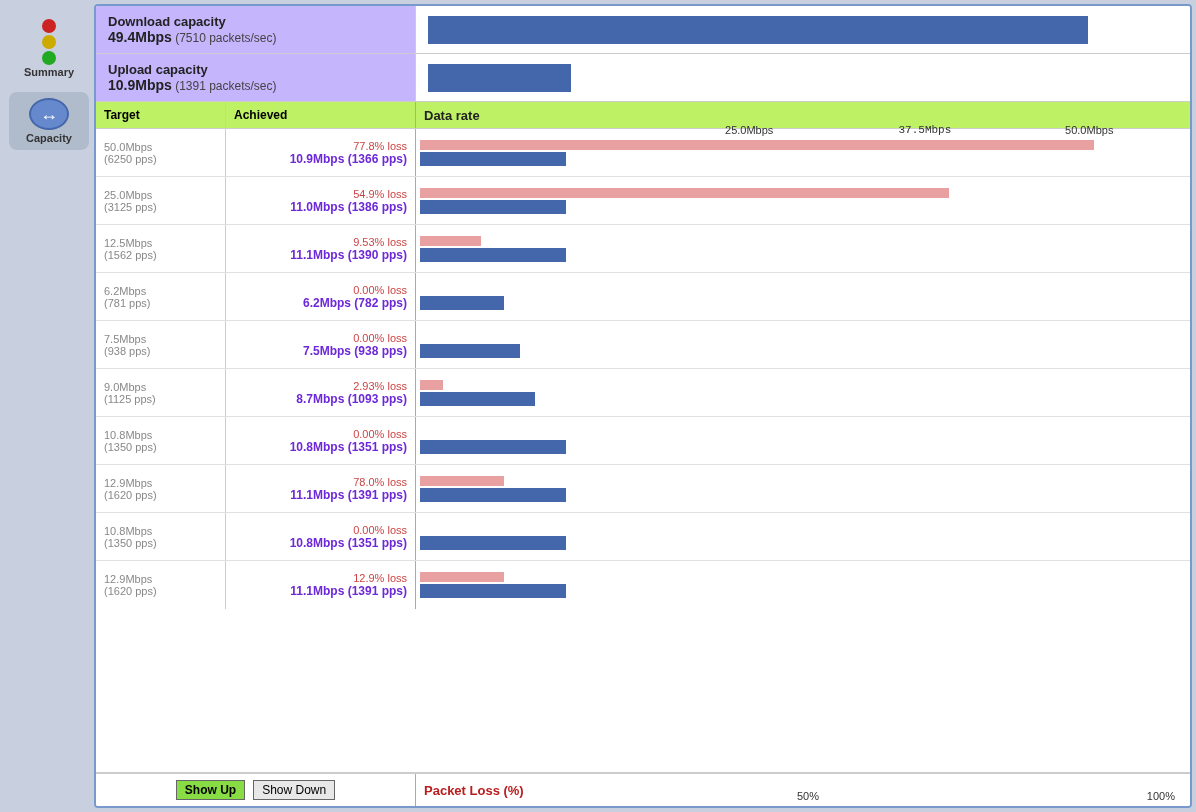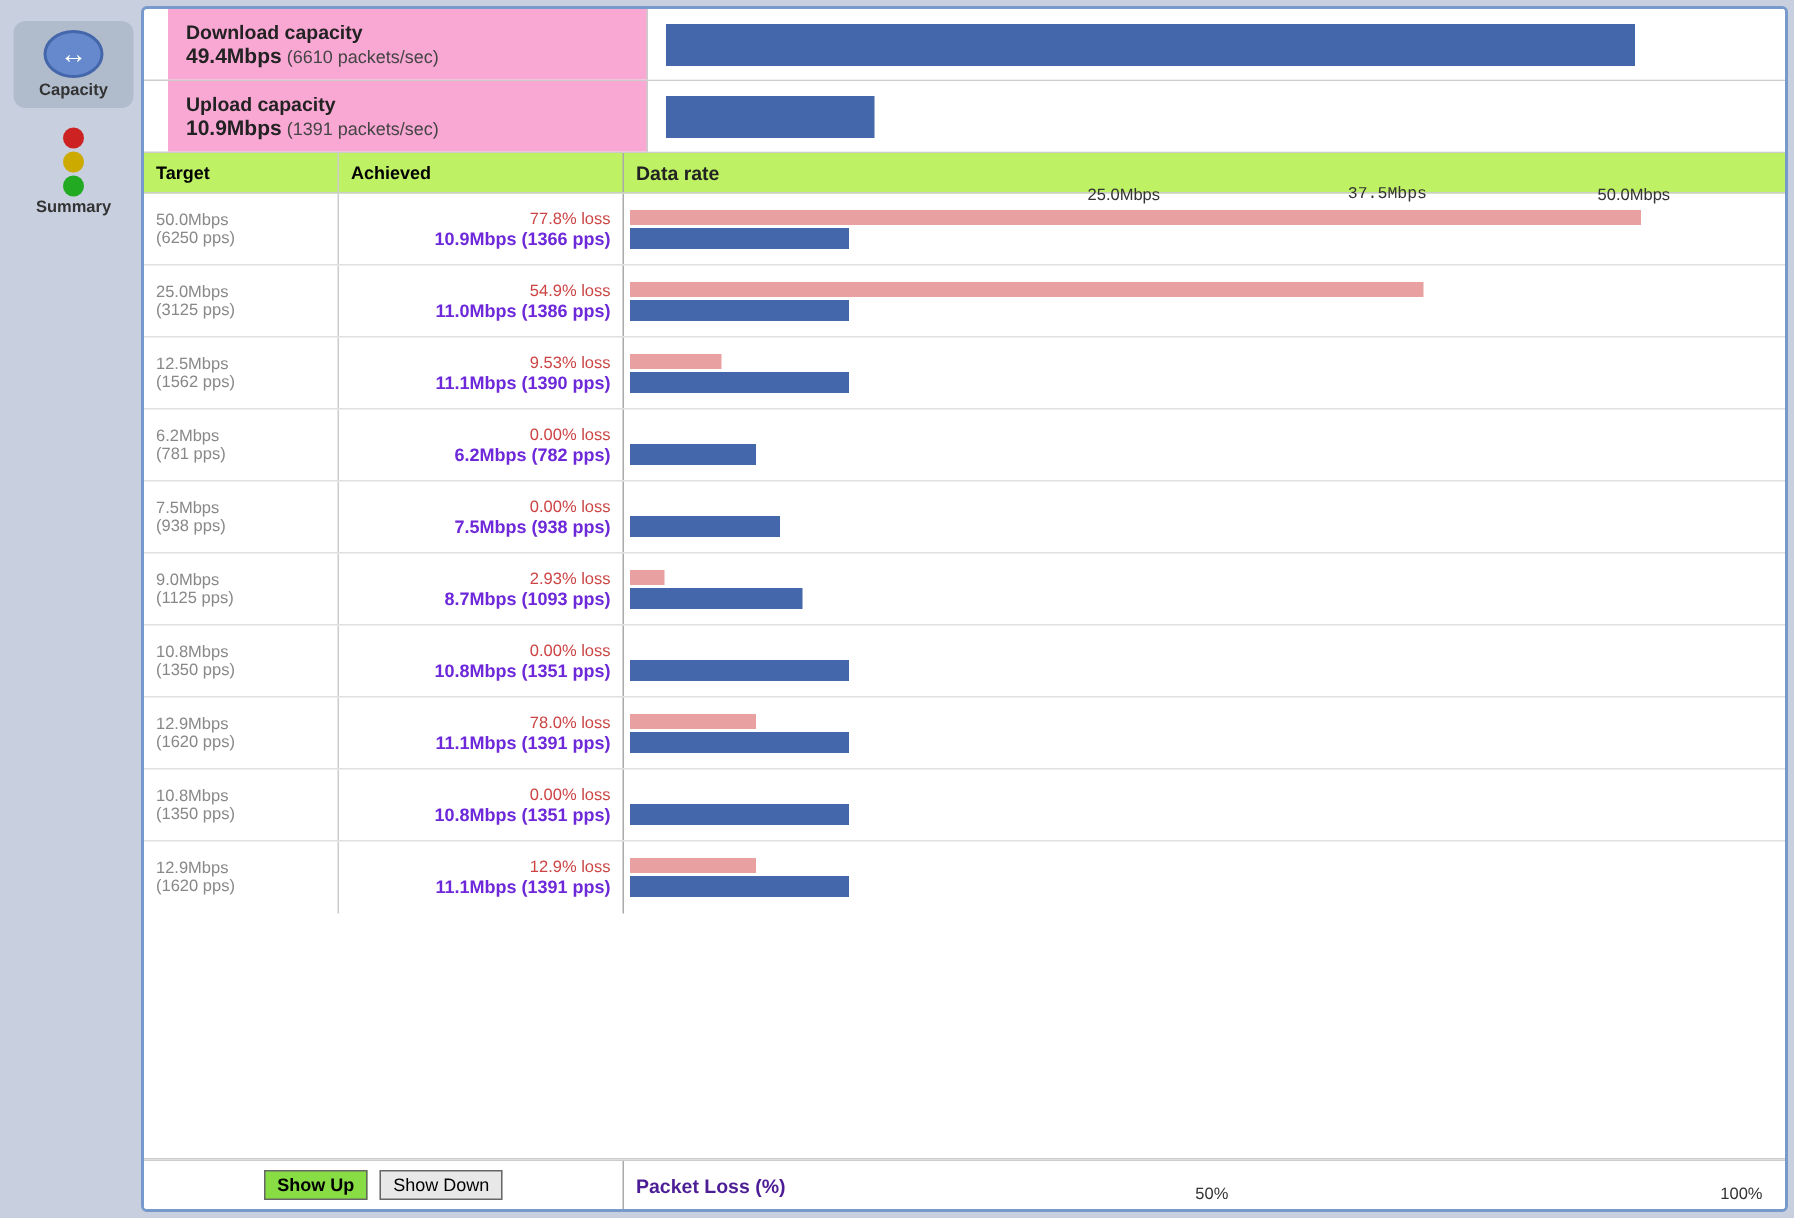--- a/index.html
+++ b/index.html
@@ -100,24 +100,23 @@
       display: flex;
       align-items: stretch;
       border-bottom: 1px solid #ccc;
     }
     .capacity-row:last-child {
       border-bottom: none;
     }
     .capacity-label {
       width: 320px;
       padding: 8px 12px;
-      background: #f9a8d4;
+      background: #c4b5fd;
       border-right: 1px solid #ccc;
       flex-shrink: 0;
-      margin-left: 16px;
     }
     .capacity-label .title {
       font-weight: bold;
       font-size: 13px;
       color: #222;
     }
     .capacity-label .value {
       font-weight: bold;
       font-size: 14px;
       color: #222;
@@ -306,66 +305,66 @@
     .footer-right {
       flex: 1;
       display: flex;
       align-items: center;
       padding: 4px 8px;
       position: relative;
     }
     .packet-loss-label {
       font-weight: bold;
       font-size: 13px;
-      color: #4c1d95;
+      color: #b91c1c;
     }
     .footer-scale {
       position: absolute;
       right: 0;
       left: 140px;
       display: flex;
       justify-content: flex-end;
       gap: 0;
     }
     .footer-scale-marker {
       font-size: 11px;
       color: #333;
     }
   </style>
 </head>
 <body>
 
 <div class="outer-container">
 
   <div class="sidebar">
-    <div class="sidebar-item active">
-      <div class="sidebar-icon-capacity"></div>
-      <span class="sidebar-label">Capacity</span>
-    </div>
     <div class="sidebar-item">
       <div class="sidebar-icon-summary">
         <div class="traffic-light">
           <div class="tl-red"></div>
           <div class="tl-yellow"></div>
           <div class="tl-green"></div>
         </div>
       </div>
       <span class="sidebar-label">Summary</span>
     </div>
+    <div class="sidebar-item active">
+      <div class="sidebar-icon-capacity"></div>
+      <span class="sidebar-label">Capacity</span>
+    </div>
   </div>
 
   <div class="main-panel">
 
     <div class="capacity-bars-section">
       <div class="capacity-row">
         <div class="capacity-label">
           <div class="title">Download capacity</div>
           <div>
             <span class="value">49.4Mbps</span>
-            <span class="packets">(6610 packets/sec)</span>
+            <span class="packets">(7510 packets/sec)</span>
           </div>
         </div>
         <div class="capacity-bar-area">
           <div class="cap-bar" style="width: 88%;"></div>
         </div>
       </div>
       <div class="capacity-row">
         <div class="capacity-label">
           <div class="title">Upload capacity</div>
           <div>

